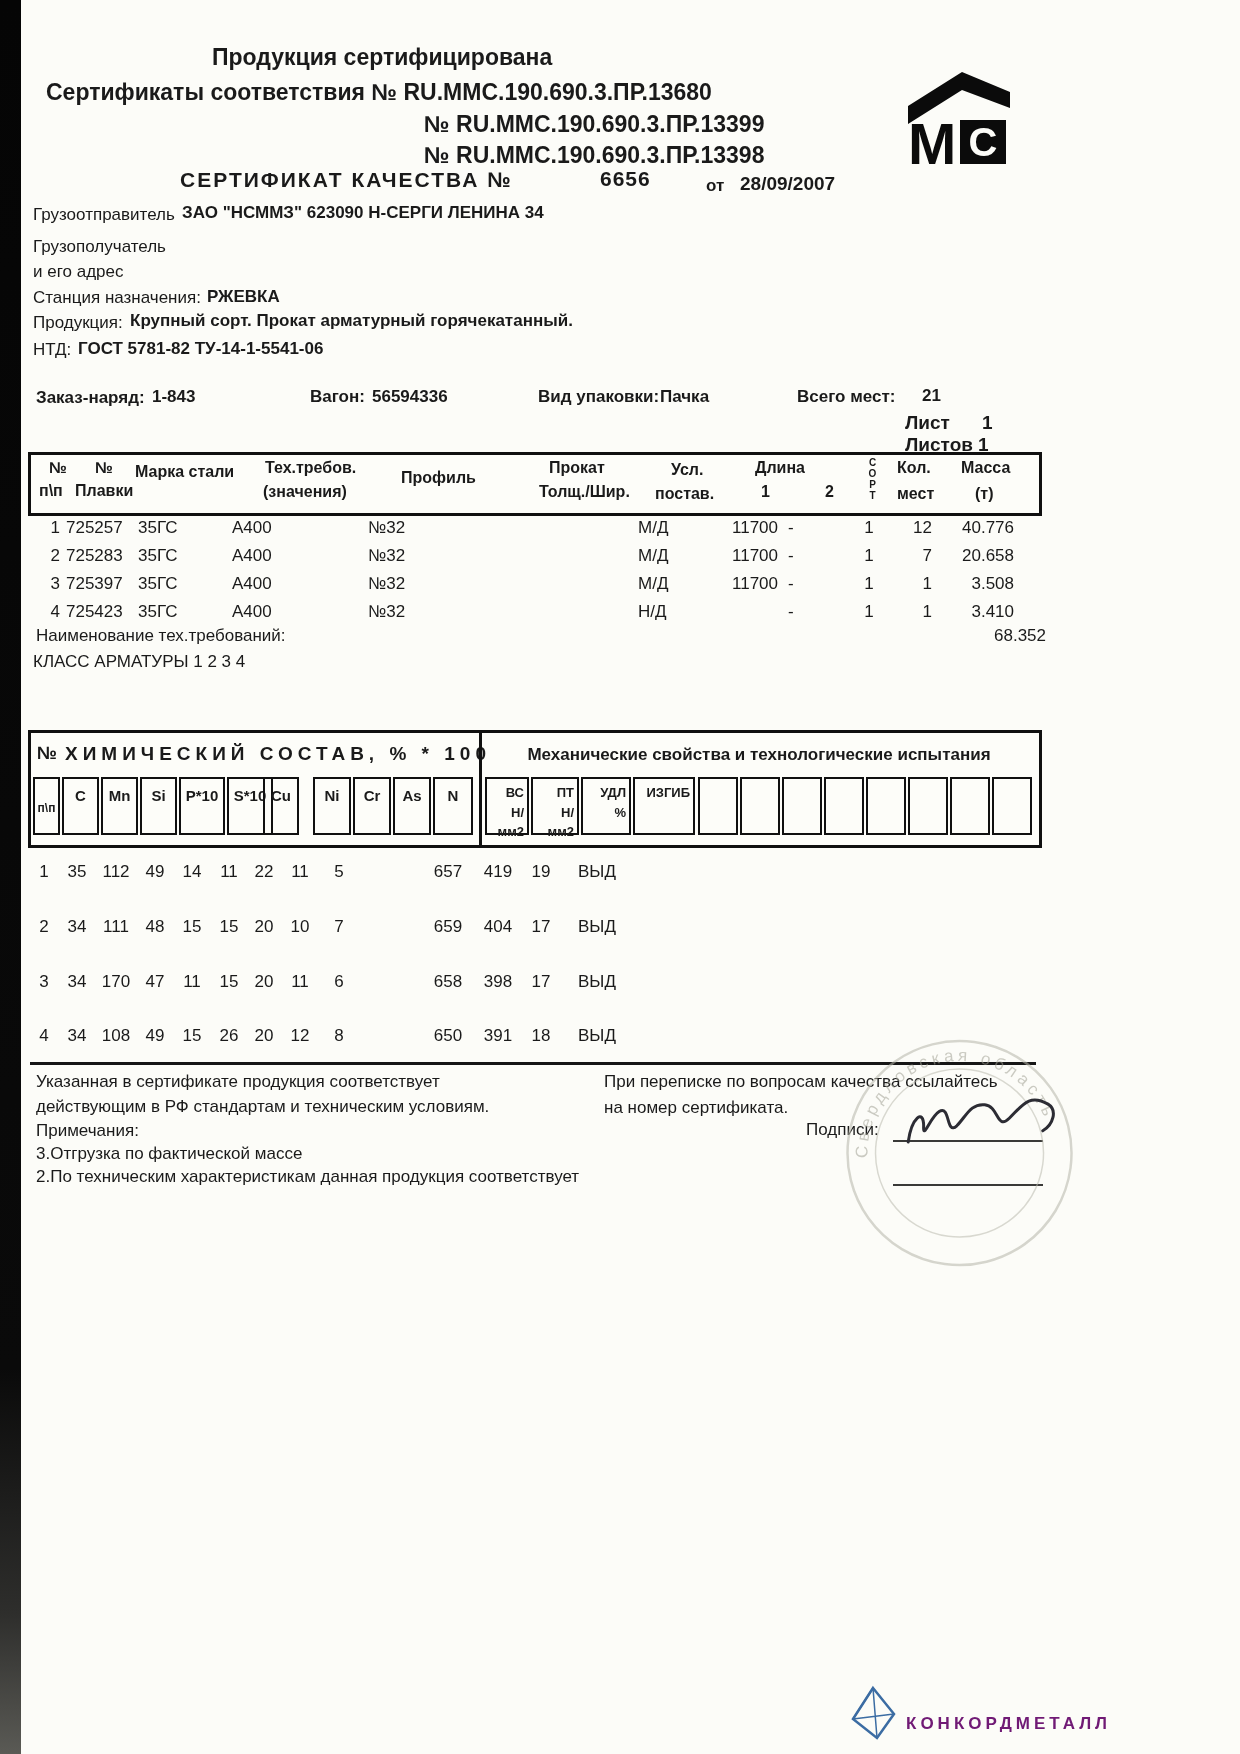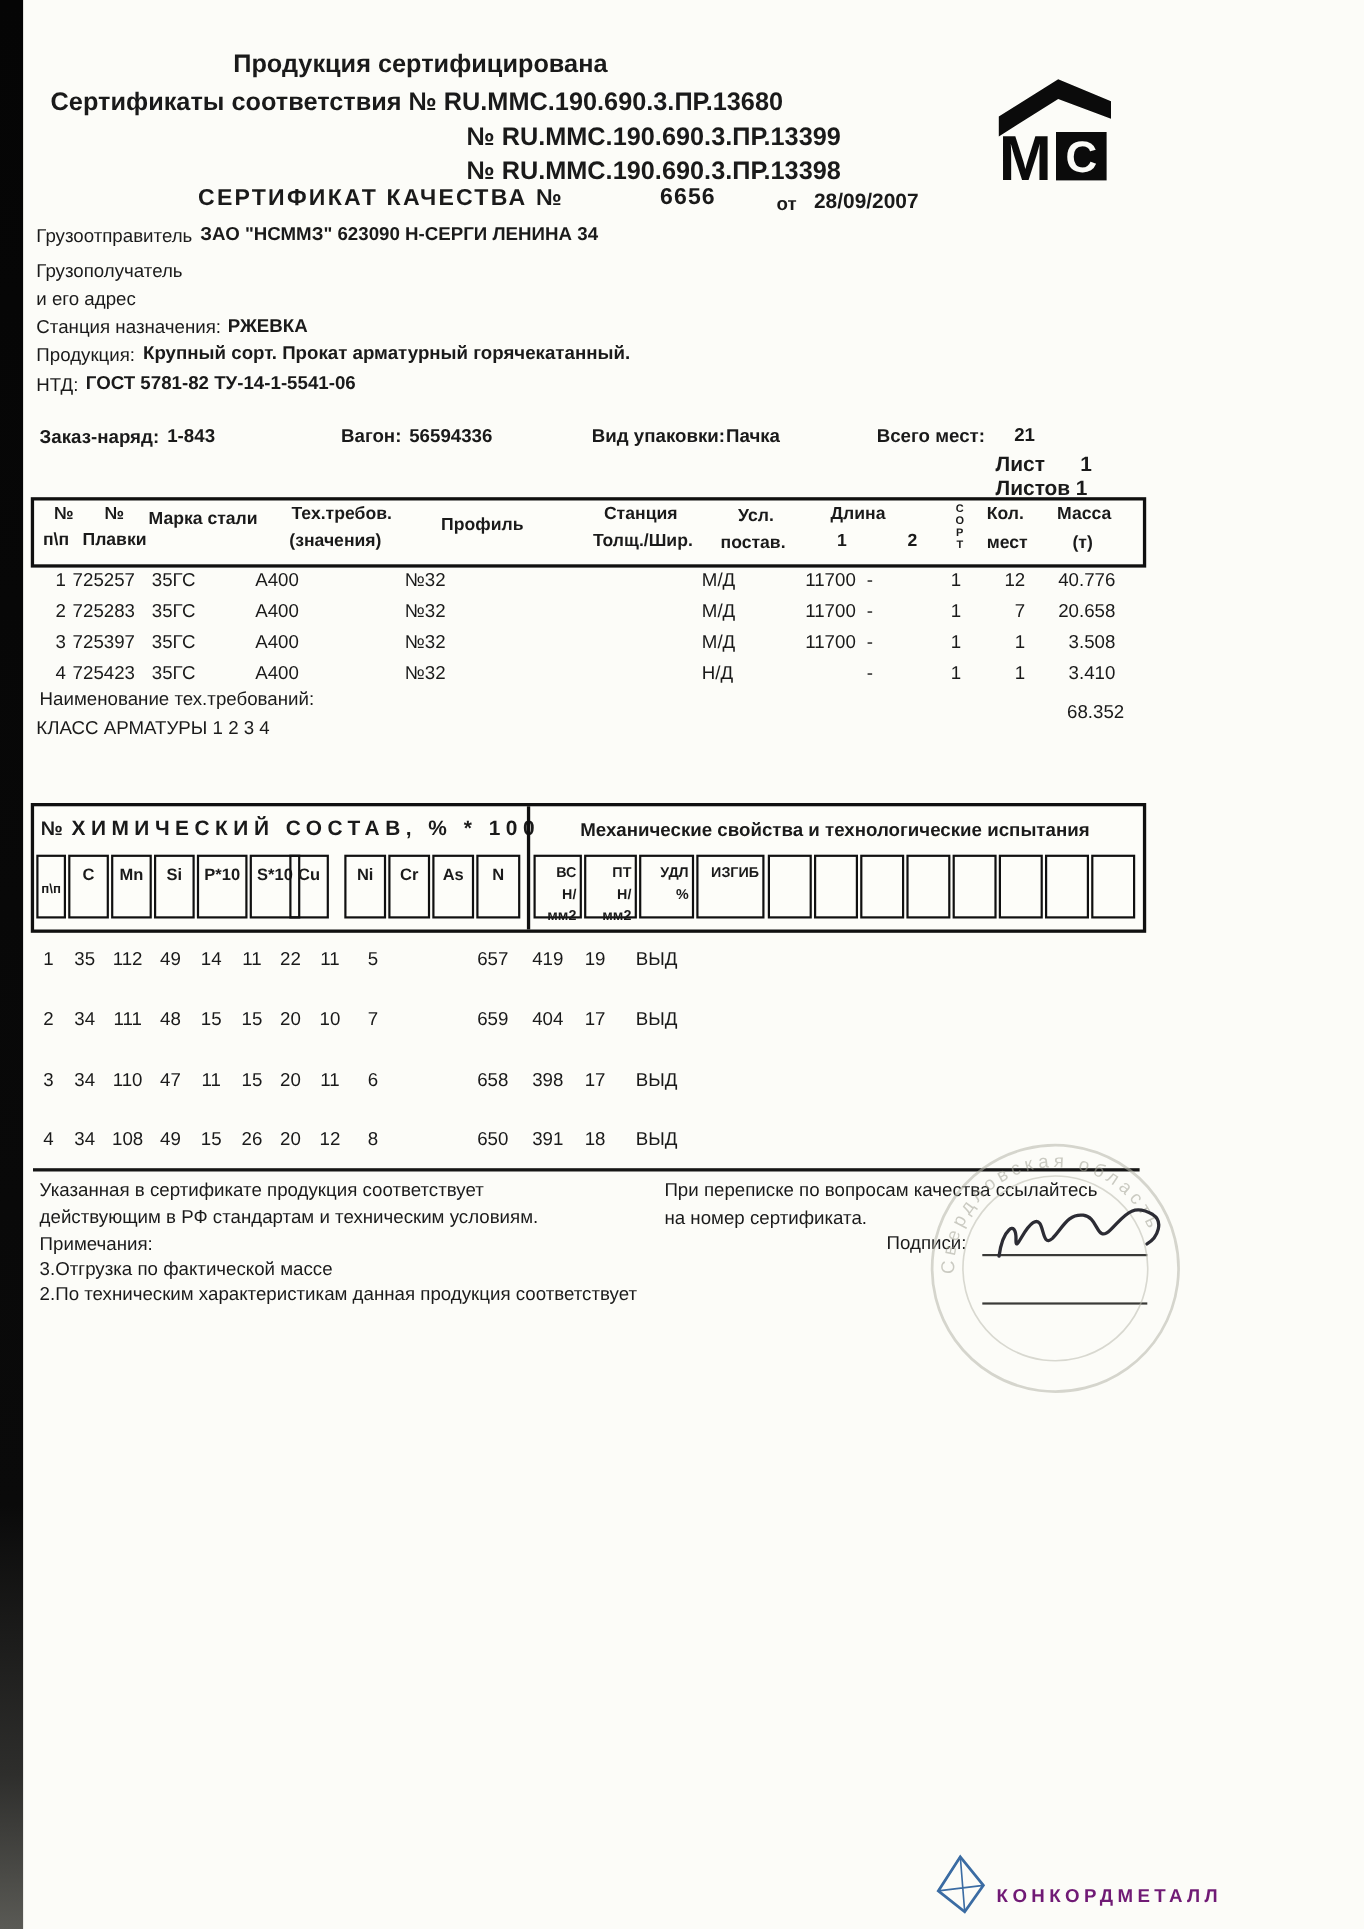--- a/index.html
+++ b/index.html
@@ -114,21 +114,21 @@
 
   <div class="mt-box">
     <span class="t" style="left:18px;top:4px;">№</span>
     <span class="t" style="left:64px;top:4px;">№</span>
     <span class="t" style="left:8px;top:27px;">п\п</span>
     <span class="t" style="left:44px;top:27px;">Плавки</span>
     <span class="t" style="left:104px;top:8px;">Марка стали</span>
     <span class="t" style="left:234px;top:4px;">Тех.требов.</span>
     <span class="t" style="left:232px;top:28px;">(значения)</span>
     <span class="t" style="left:370px;top:14px;">Профиль</span>
-    <span class="t" style="left:518px;top:4px;">Станция</span>
+    <span class="t" style="left:518px;top:4px;">Прокат</span>
     <span class="t" style="left:508px;top:28px;">Толщ./Шир.</span>
     <span class="t" style="left:640px;top:6px;">Усл.</span>
     <span class="t" style="left:624px;top:30px;">постав.</span>
     <span class="t" style="left:724px;top:4px;">Длина</span>
     <span class="t" style="left:730px;top:28px;">1</span>
     <span class="t" style="left:794px;top:28px;">2</span>
     <span class="t sort-vert" style="left:836px;top:2px;height:54px;">СОРТ</span>
     <span class="t" style="left:866px;top:4px;">Кол.</span>
     <span class="t" style="left:866px;top:30px;">мест</span>
     <span class="t" style="left:930px;top:4px;">Масса</span>
@@ -182,21 +182,21 @@
     <span class="c-prof">№32</span>
     <span class="c-del">Н/Д</span>
     <span class="c-len1"></span>
     <span class="c-len2">-</span>
     <span class="c-sort">1</span>
     <span class="c-qty">1</span>
     <span class="c-mass">3.410</span>
   </div>
 
   <div class="t s17" style="left:36px;top:626px;">Наименование тех.требований:</div>
-  <div class="t s17" style="left:956px;top:626px;width:66px;text-align:right;margin-top:12px;">68.352</div>
+  <div class="t s17" style="left:980px;top:626px;width:66px;text-align:right;">68.352</div>
   <div class="t s17" style="left:33px;top:652px;">КЛАСС АРМАТУРЫ 1 2 3 4</div>
 
   <div class="ct-box">
     <span class="t b" style="left:6px;top:10px;font-size:18px;">№</span>
     <span class="t b" style="left:34px;top:10px;font-size:19px;letter-spacing:5px;">ХИМИЧЕСКИЙ   СОСТАВ, % * 100</span>
     <span class="t b" style="left:452px;top:12px;width:552px;text-align:center;font-size:17px;">Механические  свойства   и технологические  испытания</span>
     <div class="divider"></div>
 
     <div class="cell" style="left:2px;width:27px;font-size:12px;padding-top:22px;">п\п</div>
     <div class="cell" style="left:31px;width:37px;">C</div>
@@ -261,21 +261,21 @@
     <span class="k-ni">10</span>
     <span class="k-cr">7</span>
     <span class="k-vs">659</span>
     <span class="k-pt">404</span>
     <span class="k-udl">17</span>
     <span class="k-bend">ВЫД</span>
   </div>
   <div class="crow" style="top:972px;">
     <span class="k-n">3</span>
     <span class="k-c">34</span>
-    <span class="k-mn">110</span>
+    <span class="k-mn">170</span>
     <span class="k-si">47</span>
     <span class="k-p">11</span>
     <span class="k-s">15</span>
     <span class="k-cu">20</span>
     <span class="k-ni">11</span>
     <span class="k-cr">6</span>
     <span class="k-vs">658</span>
     <span class="k-pt">398</span>
     <span class="k-udl">17</span>
     <span class="k-bend">ВЫД</span>

